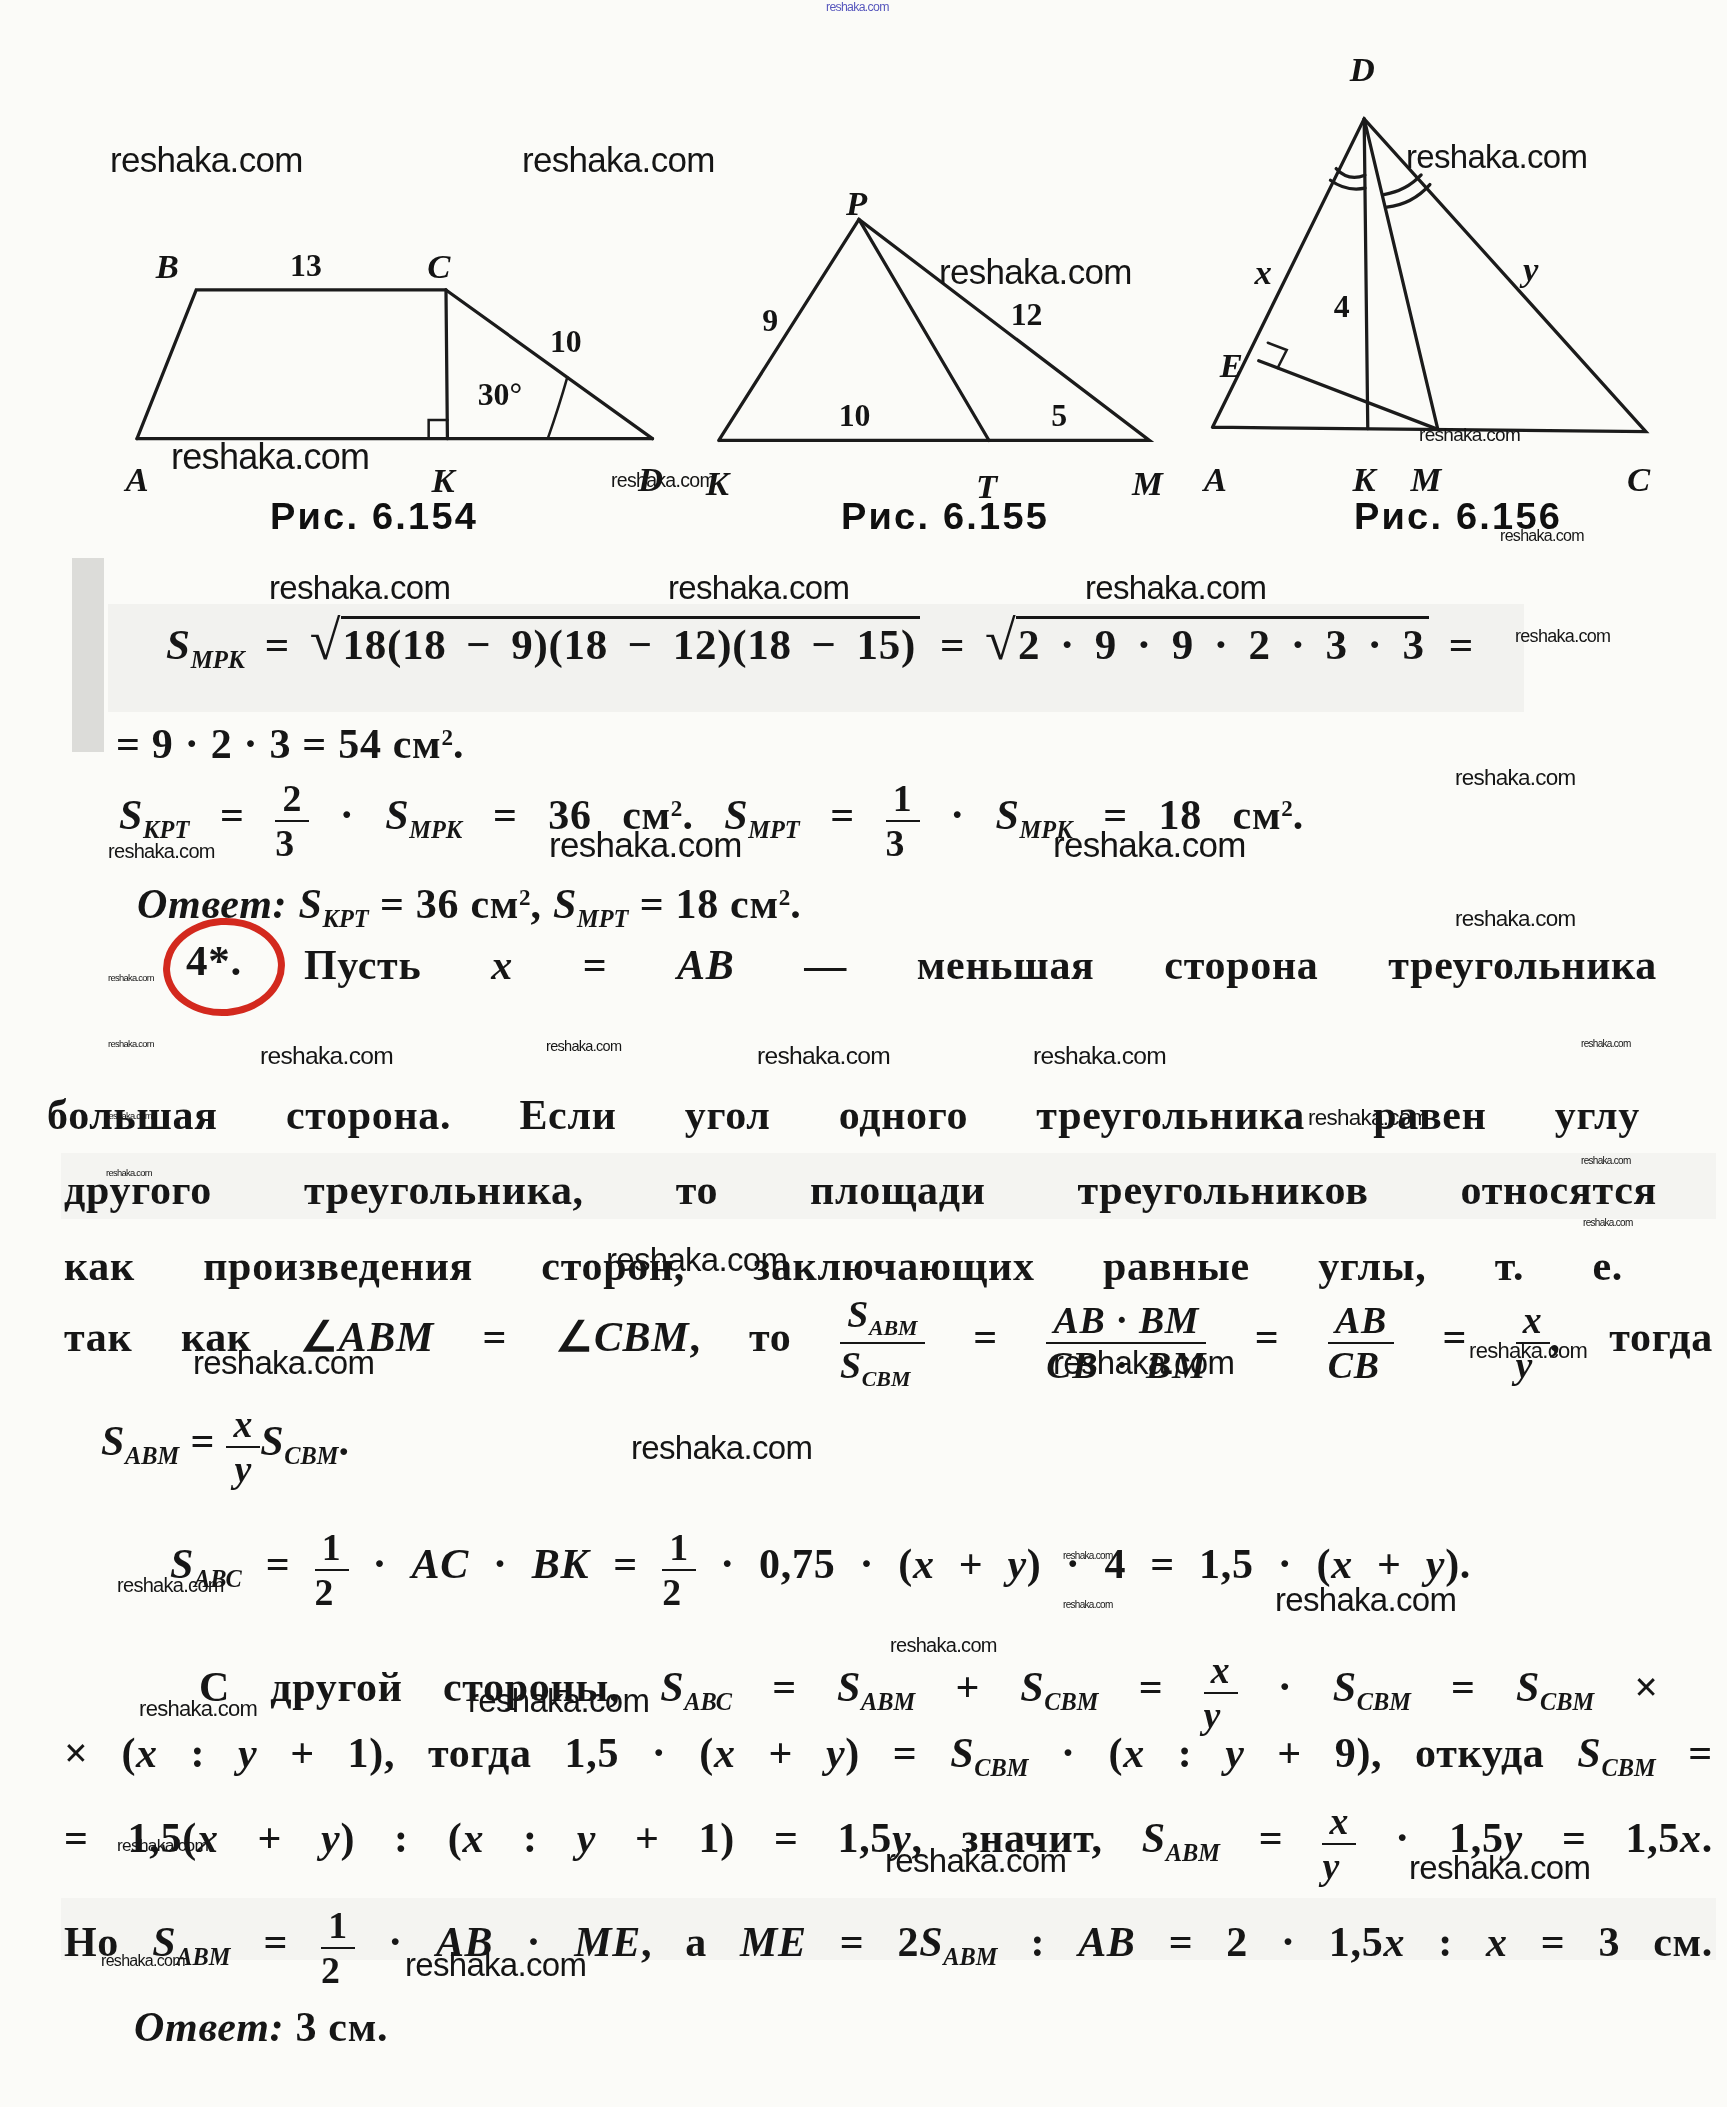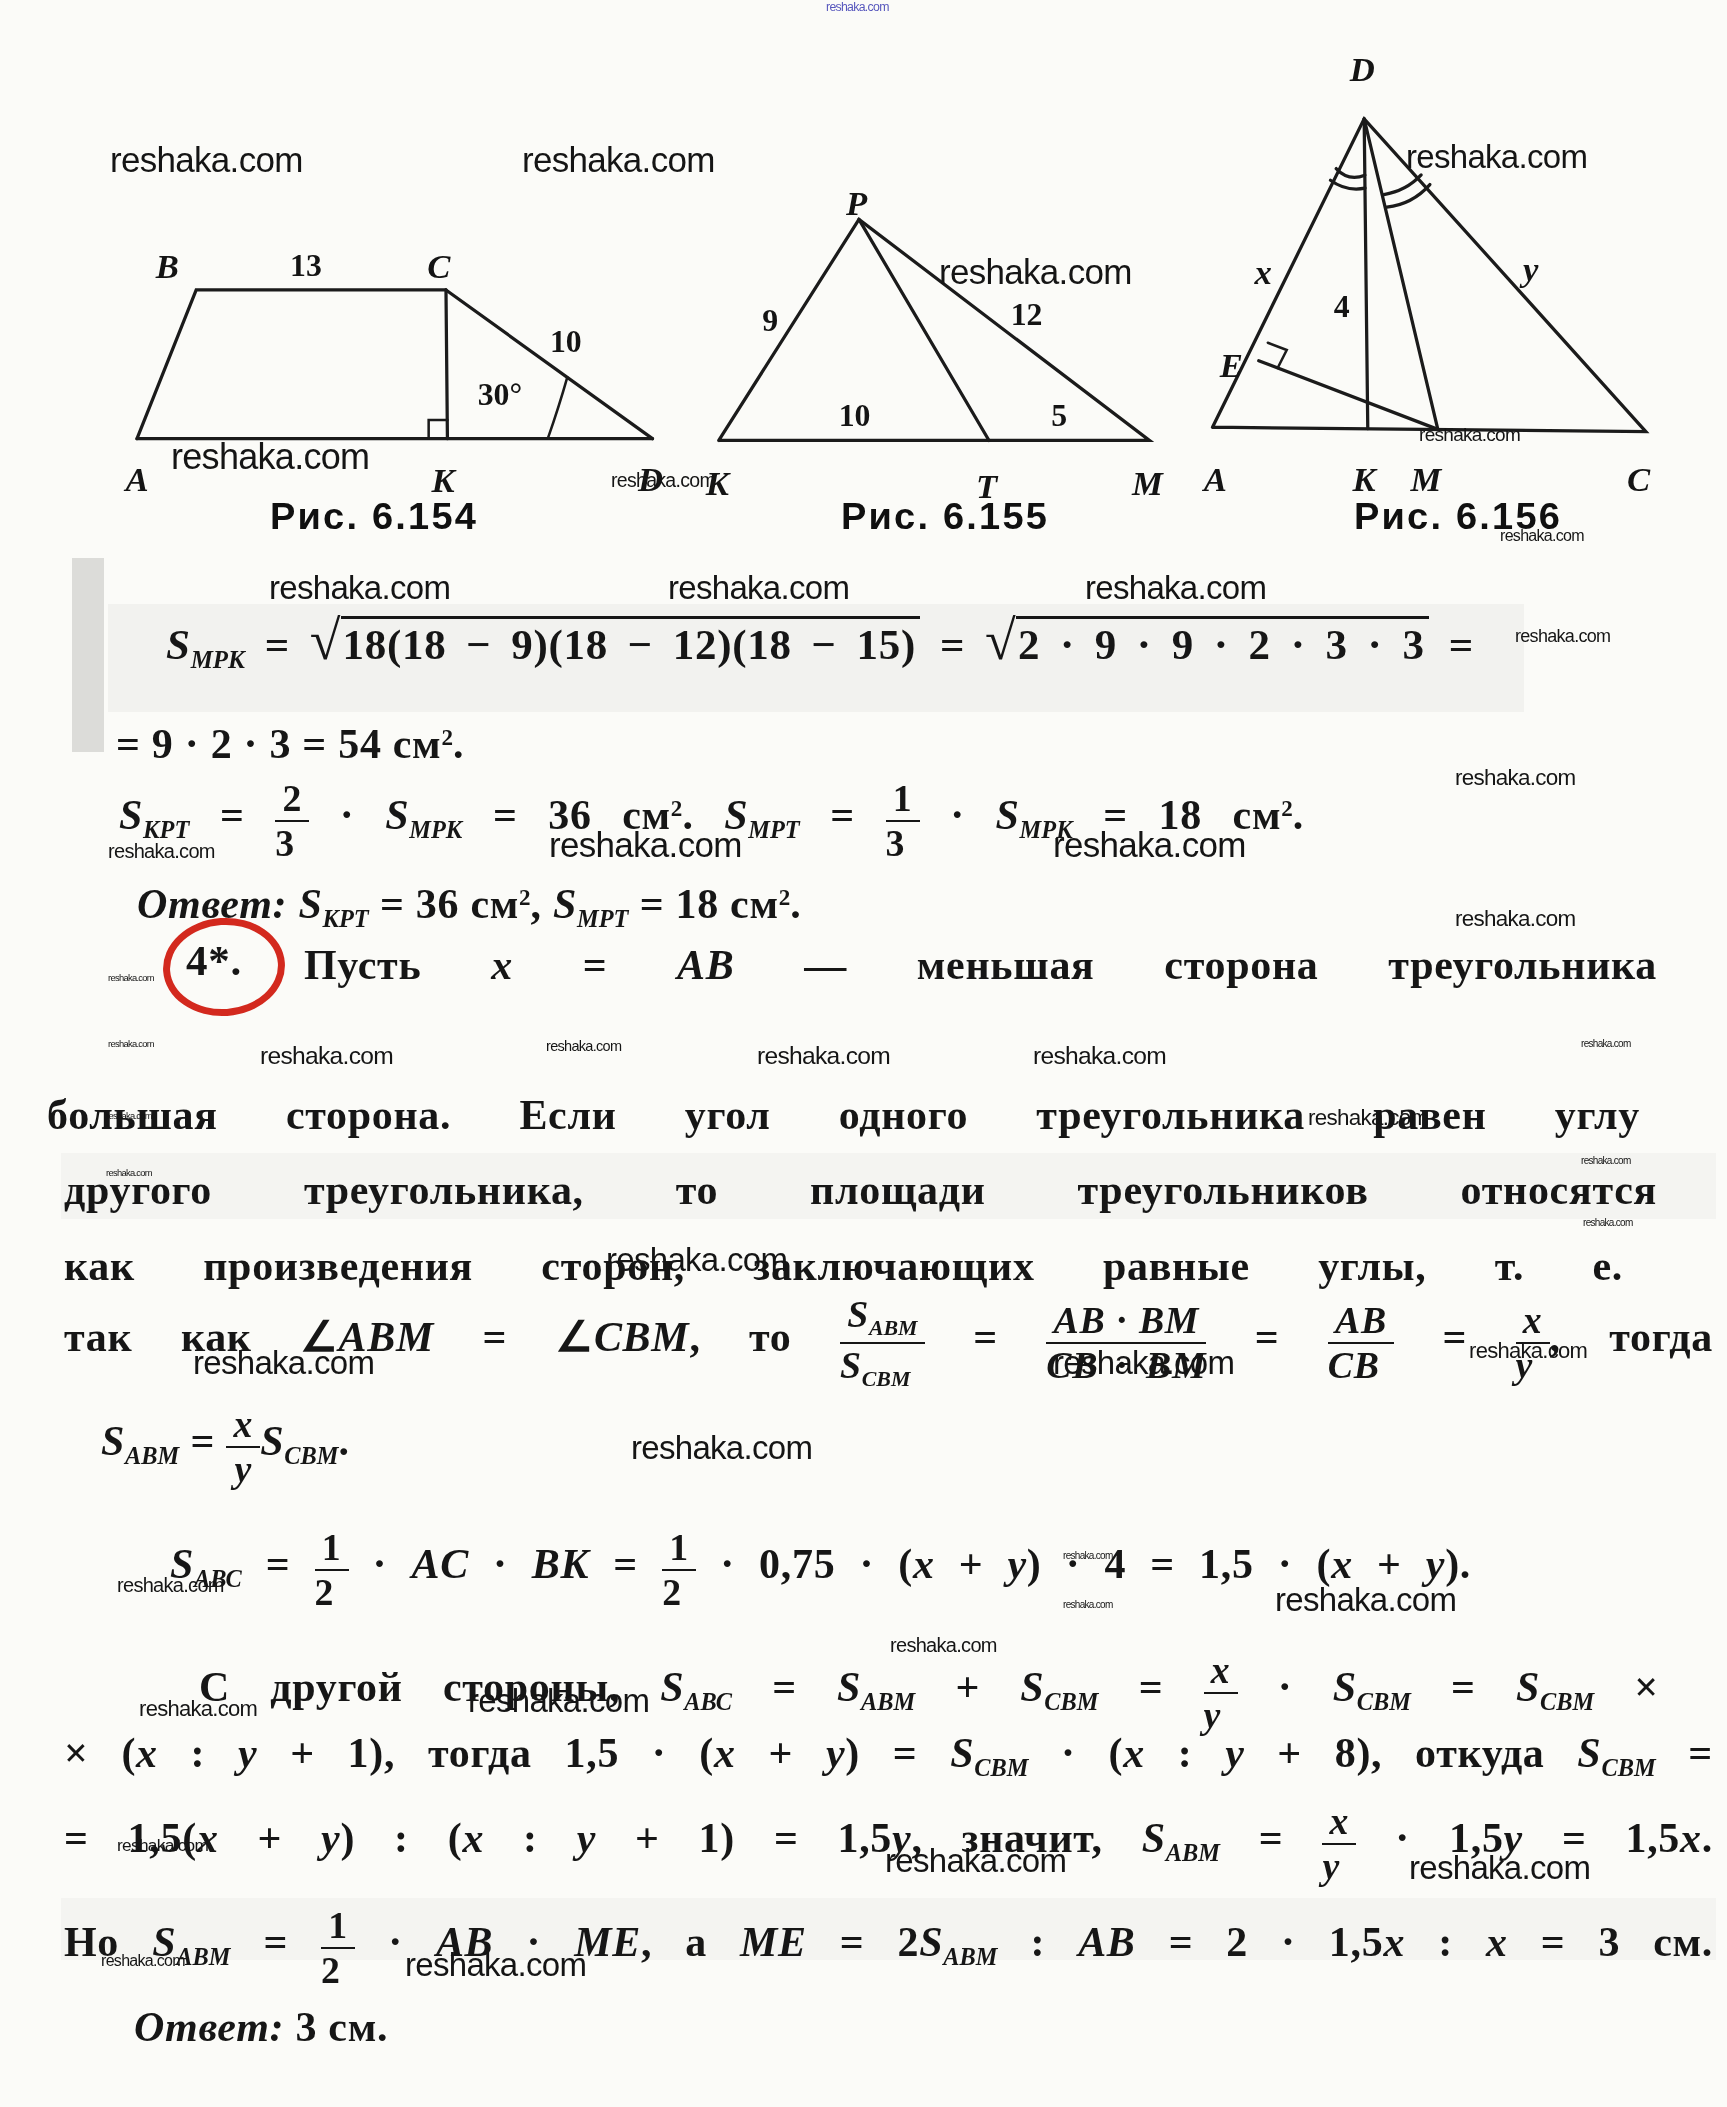--- a/index.html
+++ b/index.html
@@ -118,21 +118,21 @@
 
   <div class="mline just" style="left:304px;top:941px;width:1353px;"><span>Пусть </span><i>x</i><span> = </span><i>AB</i><span> — меньшая сторона треугольника</span></div>
   <div class="mline just" style="left:47px;top:1091px;width:1593px;"><span>большая сторона. Если угол одного треугольника равен углу</span></div>
   <div class="mline just" style="left:64px;top:1166px;width:1593px;"><span>другого треугольника, то площади треугольников относятся</span></div>
   <div class="mline just" style="left:64px;top:1242px;width:1559px;"><span>как произведения сторон, заключающих равные углы, т. е.</span></div>
   <div class="mline just" style="left:64px;top:1295px;width:1649px;"><span>так как ∠</span><i>ABM</i><span> = ∠</span><i>CBM</i><span>, то </span><span class="frac"><span class="num"><i>S</i><sub>АВМ</sub></span><span class="den"><i>S</i><sub>СВМ</sub></span></span><span> = </span><span class="frac"><span class="num"><i>AB</i><span> · </span><i>BM</i></span><span class="den"><i>CB</i><span> · </span><i>BM</i></span></span><span> = </span><span class="frac"><span class="num"><i>AB</i></span><span class="den"><i>CB</i></span></span><span> = </span><span class="frac"><span class="num"><i>x</i></span><span class="den"><i>y</i></span></span><span>, тогда</span></div>
 
   <div class="mline" style="left:101px;top:1405px;"><i>S</i><sub>АВМ</sub><span> = </span><span class="frac"><span class="num"><i>x</i></span><span class="den"><i>y</i></span></span><i>S</i><sub>СВМ</sub><span>.</span></div>
   <div class="mline just" style="left:170px;top:1528px;width:1301px;"><i>S</i><sub>АВС</sub><span> = </span><span class="frac"><span class="num"><span>1</span></span><span class="den"><span>2</span></span></span><span> · </span><i>AC</i><span> · </span><i>BK</i><span> = </span><span class="frac"><span class="num"><span>1</span></span><span class="den"><span>2</span></span></span><span> · 0,75 · (</span><i>x</i><span> + </span><i>y</i><span>) · 4 = 1,5 · (</span><i>x</i><span> + </span><i>y</i><span>).</span></div>
   <div class="mline just" style="left:199px;top:1651px;width:1460px;"><span>С другой стороны, </span><i>S</i><sub>АВС</sub><span> = </span><i>S</i><sub>АВМ</sub><span> + </span><i>S</i><sub>СВМ</sub><span> = </span><span class="frac"><span class="num"><i>x</i></span><span class="den"><i>y</i></span></span><span> · </span><i>S</i><sub>СВМ</sub><span> = </span><i>S</i><sub>СВМ</sub><span> ×</span></div>
-  <div class="mline just" style="left:64px;top:1729px;width:1649px;"><span>× (</span><i>x</i><span> : </span><i>y</i><span> + 1), тогда 1,5 · (</span><i>x</i><span> + </span><i>y</i><span>) = </span><i>S</i><sub>СВМ</sub><span> · (</span><i>x</i><span> : </span><i>y</i><span> + 8), откуда </span><i>S</i><sub>СВМ</sub><span> =</span></div>
+  <div class="mline just" style="left:64px;top:1729px;width:1649px;"><span>× (</span><i>x</i><span> : </span><i>y</i><span> + 1), тогда 1,5 · (</span><i>x</i><span> + </span><i>y</i><span>) = </span><i>S</i><sub>СВМ</sub><span> · (</span><i>x</i><span> : </span><i>y</i><span> + 9), откуда </span><i>S</i><sub>СВМ</sub><span> =</span></div>
   <div class="mline just" style="left:64px;top:1802px;width:1649px;"><span>= 1,5(</span><i>x</i><span> + </span><i>y</i><span>) : (</span><i>x</i><span> : </span><i>y</i><span> + 1) = 1,5</span><i>y</i><span>, значит, </span><i>S</i><sub>АВМ</sub><span> = </span><span class="frac"><span class="num"><i>x</i></span><span class="den"><i>y</i></span></span><span> · 1,5</span><i>y</i><span> = 1,5</span><i>x</i><span>.</span></div>
   <div class="mline just" style="left:64px;top:1906px;width:1649px;"><span>Но </span><i>S</i><sub>АВМ</sub><span> = </span><span class="frac"><span class="num"><span>1</span></span><span class="den"><span>2</span></span></span><span> · </span><i>AB</i><span> · </span><i>ME</i><span>, а </span><i>ME</i><span> = 2</span><i>S</i><sub>АВМ</sub><span> : </span><i>AB</i><span> = 2 · 1,5</span><i>x</i><span> : </span><i>x</i><span> = 3 см.</span></div>
   <div class="mline" style="left:134px;top:2003px;"><span class="bi">Ответ:</span><span> 3 см.</span></div>
 
   <div id="wm-layer">
       <div class="wm" style="left: 826px; top: 1.4px; font-size: 12.3px; color: rgb(87, 87, 189);">reshaka.com</div>
       <div class="wm" style="left: 110px; top: 142px; font-size: 35px;">reshaka.com</div>
       <div class="wm" style="left: 522px; top: 142px; font-size: 35px;">reshaka.com</div>
       <div class="wm" style="left: 1406px; top: 140px; font-size: 33px;">reshaka.com</div>
       <div class="wm" style="left: 939px; top: 254px; font-size: 35px;">reshaka.com</div>

